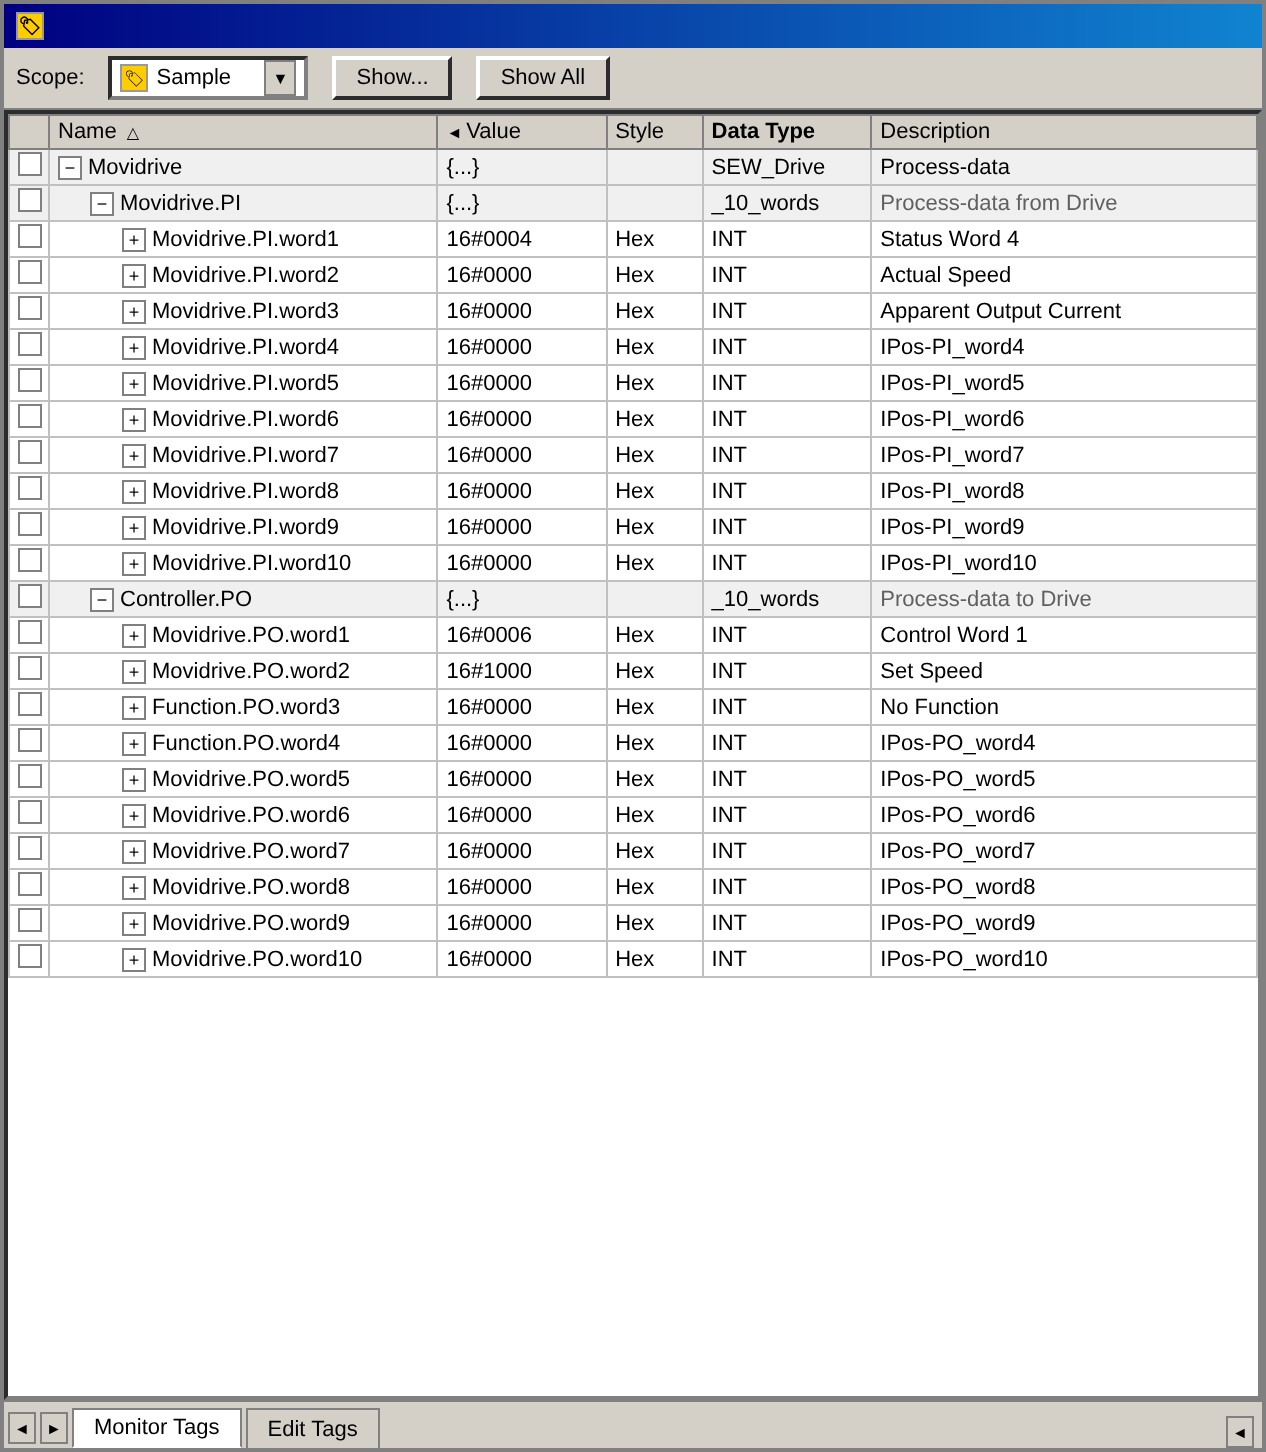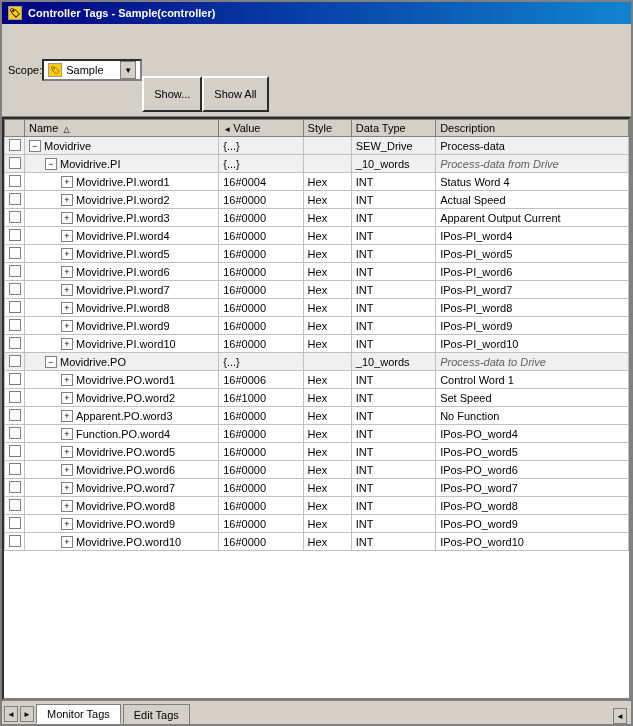--- a/index.html
+++ b/index.html
@@ -46,21 +46,21 @@
       color: white;
       font-size: 11px;
       font-weight: bold;
       flex: 1;
     }
     .toolbar {
       background: #d4d0c8;
       padding: 4px 6px;
       display: flex;
       align-items: center;
-      gap: 0;
+      gap: 12px;
       border-bottom: 1px solid #808080;
       flex-shrink: 0;
     }
     .toolbar-label {
       font-size: 11px;
     }
     .scope-dropdown {
       display: flex;
       align-items: center;
       background: white;
@@ -94,22 +94,21 @@
       cursor: pointer;
     }
     .btn {
       background: #d4d0c8;
       border: 2px outset #ffffff;
       border-right-color: #808080;
       border-bottom-color: #808080;
       padding: 2px 10px;
       font-size: 11px;
       cursor: pointer;
-      height: 36px;
-      margin-top: 48px;
+      height: 22px;
     }
     .table-container {
       flex: 1;
       overflow: auto;
       background: white;
       border: 2px inset #808080;
       margin: 0;
     }
     table {
       width: 100%;
@@ -131,21 +130,21 @@
       background: #d4d0c8;
       z-index: 1;
     }
     thead th:first-child {
       width: 20px;
       min-width: 20px;
     }
     .th-name { min-width: 160px; }
     .th-value { min-width: 70px; margin-left: 42px; }
     .th-style { min-width: 40px; }
-    .th-datatype { min-width: 70px; }
+    .th-datatype { min-width: 70px; font-weight: bold; }
     .th-desc { min-width: 160px; }
     .sort-arrow { font-size: 8px; margin-left: 2px; }
     .sort-left { font-size: 8px; margin-right: 2px; }
     tbody tr {
       height: 18px;
     }
     tbody td {
       border: 1px solid #c0c0c0;
       padding: 1px 4px;
       white-space: nowrap;
@@ -174,21 +173,21 @@
       background: white;
       font-size: 9px;
       margin-right: 3px;
       cursor: pointer;
       flex-shrink: 0;
     }
     .name-cell {
       display: flex;
       align-items: center;
     }
-    .italic { font-style: italic; color: #606060; }
+    .italic { color: #606060; }
     .row-group { background: #f0f0f0; }
     .bottom-tabs {
       display: flex;
       align-items: flex-end;
       background: #d4d0c8;
       border-top: 1px solid #808080;
       height: 24px;
       flex-shrink: 0;
       padding-top: 2px;
     }
@@ -241,21 +240,20 @@
       cursor: pointer;
     }
   </style>
 </head>
 <body>
 
 <div class="window">
 
   <div class="title-bar">
     <div class="title-bar-icon">🏷</div>
-    <span class="title-text">Controller Tags - Sample(controller)</span>
   </div>
 
   <div class="toolbar">
     <span class="toolbar-label">Scope:</span>
     <div class="scope-dropdown">
       <div class="scope-icon">🏷</div>
       <span class="scope-text">Sample</span>
       <div class="dropdown-arrow">▼</div>
     </div>
     <button class="btn">Show...</button>
@@ -429,21 +427,21 @@
             <td>16#0000</td>
             <td>Hex</td>
             <td>INT</td>
             <td>IPos-PI_word10</td>
           </tr>
           <tr class="row-group">
             <td class="checkbox-cell"><div class="checkbox"></div></td>
             <td>
               <div class="name-cell" style="padding-left: 16px;">
                 <div class="expand-icon">−</div>
-                <span>Movidrive.PO</span>
+                <span>Controller.PO</span>
               </div>
             </td>
             <td>{...}</td>
             <td></td>
             <td>_10_words</td>
             <td class="italic">Process-data to Drive</td>
           </tr>
           <tr>
             <td class="checkbox-cell"><div class="checkbox"></div></td>
             <td>
@@ -468,21 +466,21 @@
             <td>16#1000</td>
             <td>Hex</td>
             <td>INT</td>
             <td>Set Speed</td>
           </tr>
           <tr>
             <td class="checkbox-cell"><div class="checkbox"></div></td>
             <td>
               <div class="name-cell" style="padding-left: 32px;">
                 <div class="expand-icon">+</div>
-                <span>Apparent.PO.word3</span>
+                <span>Function.PO.word3</span>
               </div>
             </td>
             <td>16#0000</td>
             <td>Hex</td>
             <td>INT</td>
             <td>No Function</td>
           </tr>
           <tr>
             <td class="checkbox-cell"><div class="checkbox"></div></td>
             <td>

